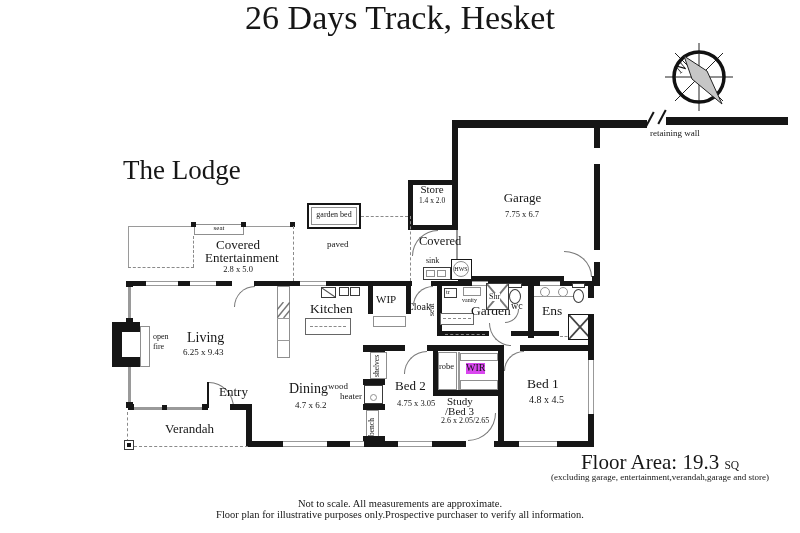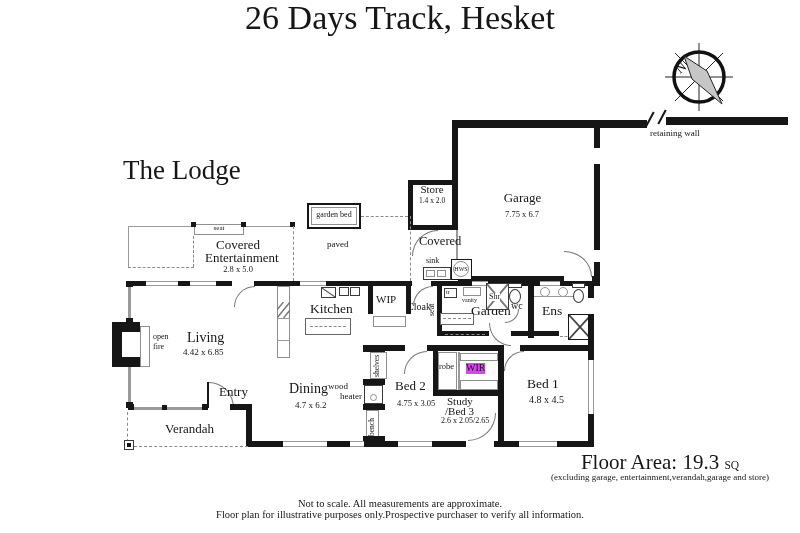--- a/index.html
+++ b/index.html
@@ -136,21 +136,21 @@
   <div class="lbl" style="left:219px;top:385px;font-size:13px">Entry</div>
   <div class="w" style="left:230px;top:404px;width:22px;height:6px"></div>
   <div class="w" style="left:246px;top:404px;width:6px;height:43px"></div>
   <div class="dv" style="left:127px;top:412px;height:30px"></div>
   <div class="dh" style="left:134px;top:446px;width:114px"></div>
   <div class="bx" style="left:124px;top:440px;width:10px;height:10px"></div>
   <div class="post" style="left:127px;top:443px;width:4px;height:4px"></div>
   <div class="lbl" style="left:165px;top:422px;font-size:13px">Verandah</div>
 
   <div class="lbl" style="left:187px;top:331px;font-size:14px">Living</div>
-  <div class="lbl" style="left:183px;top:348px;font-size:9px">4.42 x 6.85</div>
+  <div class="lbl" style="left:183px;top:348px;font-size:9px">6.25 x 9.43</div>
 
   <div class="gbx" style="left:277px;top:286px;width:13px;height:72px"></div>
   <div class="gl" style="left:277px;top:318px;width:13px;height:1px"></div>
   <div class="gl" style="left:277px;top:340px;width:13px;height:1px"></div>
   <div class="abs" style="left:277px;top:302px;width:13px;height:16px">
     <svg class="fill" viewBox="0 0 10 10" preserveAspectRatio="none">
       <line x1="0" y1="10" x2="10" y2="0" stroke="#777" stroke-width="1"></line>
       <line x1="0" y1="5" x2="5" y2="0" stroke="#777" stroke-width="1"></line>
       <line x1="5" y1="10" x2="10" y2="5" stroke="#777" stroke-width="1"></line>
     </svg>

